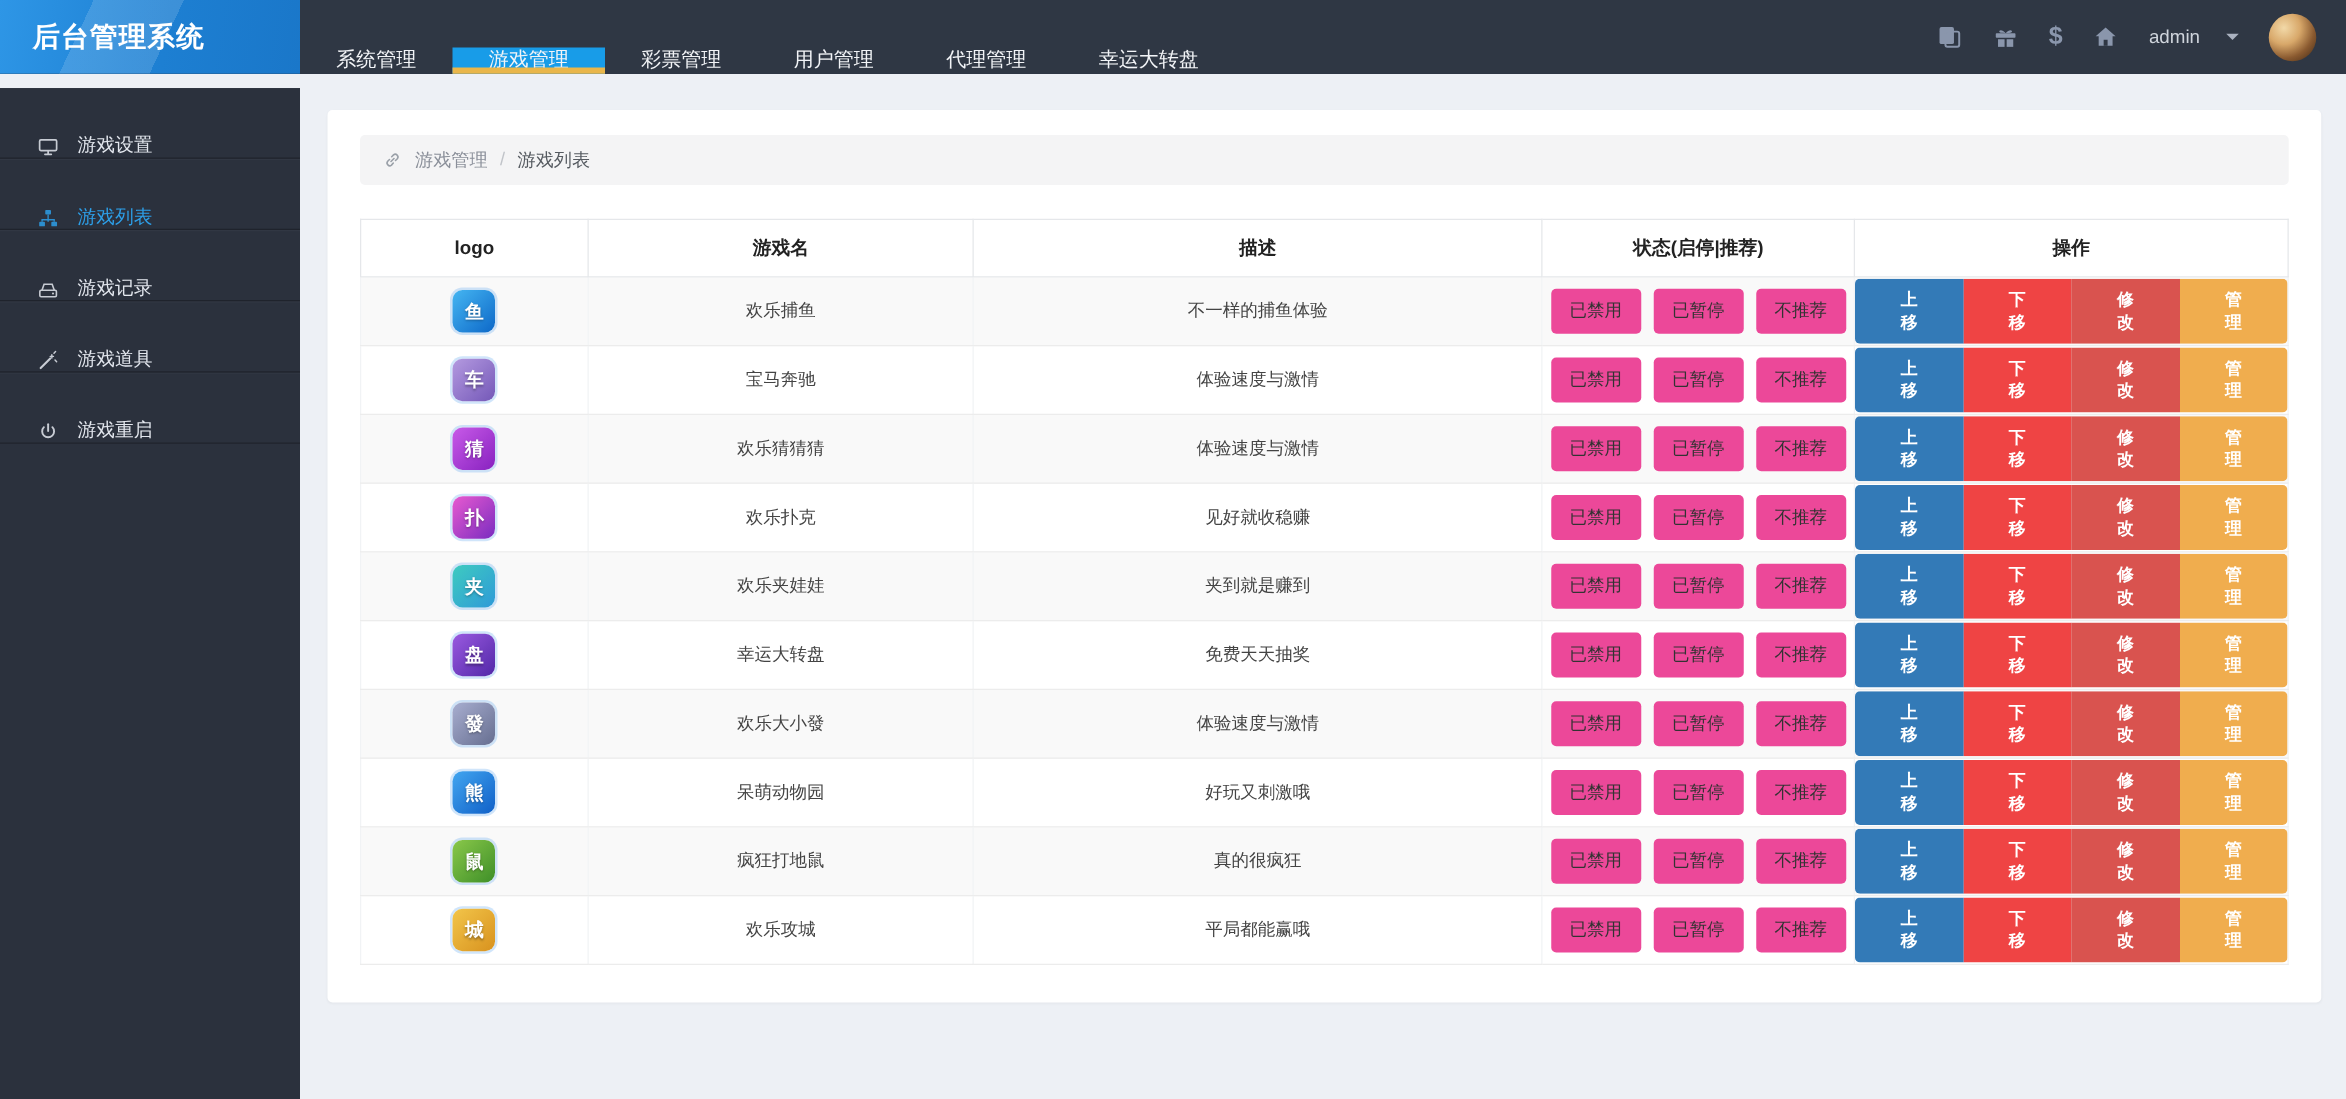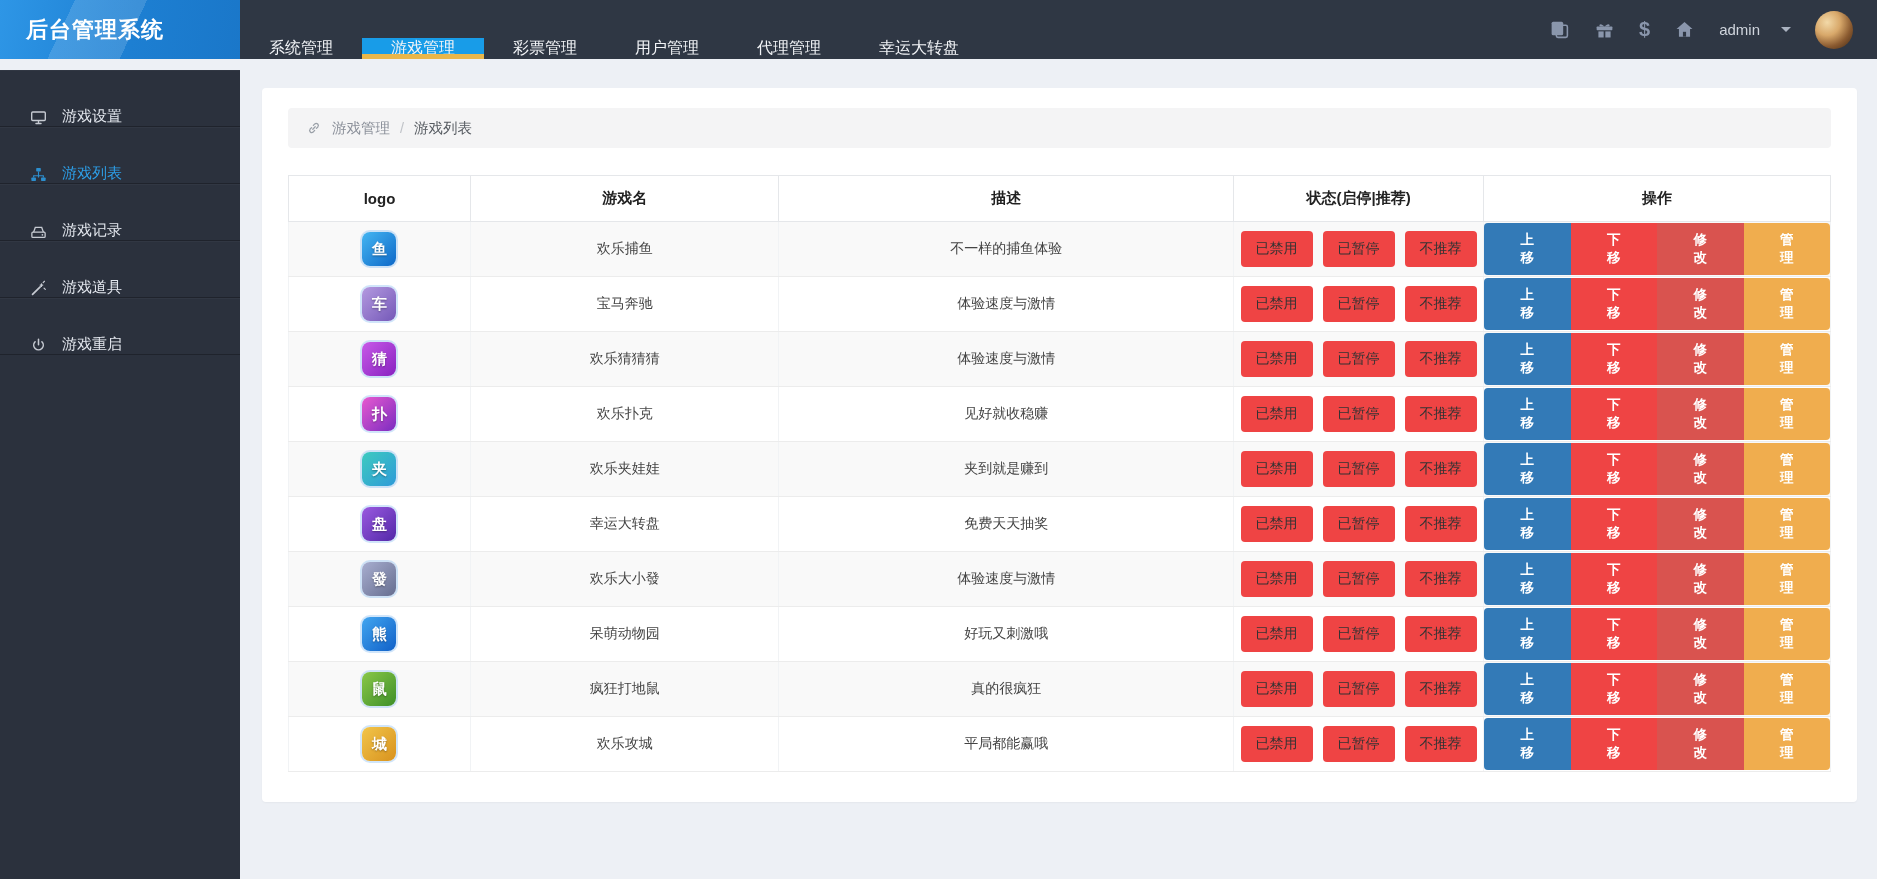--- a/index.html
+++ b/index.html
@@ -58,21 +58,21 @@
   
   table { width:100%; border-collapse:collapse; margin-top:27px; font-size:14px; color:#444; }
   th { height:46px; border:1px solid #e5e7ea; background:#fff; font-size:15px;
     font-weight:bold; color:#222; text-align:center; }
   td { height:55px; text-align:center; border:1px solid #f1f3f5; border-bottom:1px solid #ececec;
     vertical-align:middle; }
   tbody tr:nth-child(odd) { background:#f9f9f9; }
   .game-logo { width:34px; height:34px; border-radius:8px; margin:0 auto; display:flex;
     align-items:center; justify-content:center; box-shadow:0 0 0 2px rgba(120,180,240,.35); }
   .game-logo span { color:#fff; font-size:15px; font-weight:bold; text-shadow:0 1px 2px rgba(0,0,0,.35); }
-  .status-btn { display:inline-block; background:#ef4444; color:#333; border:none;
+  .status-btn { display:inline-block; background:#ec4899; color:#333; border:none;
     border-radius:4px; padding:9px 15px; font-size:14px; margin:0 5px; cursor:pointer;
     font-family:Liberation Serif, serif;text-align:center; }
   .act-group { display:inline-flex; border-radius:4px; overflow:hidden; }
   .act-btn { border:none; color:#fff; font-size:13.5px; font-weight:bold; padding:8px 30px;
     cursor:pointer; font-family:inherit; }
   .act-up { background:#337ab7; }
   .act-down { background:#ef4444; }
   .act-edit { background:#d9534f; }
   .act-manage { background:#f0ad4e; }
 </style>

